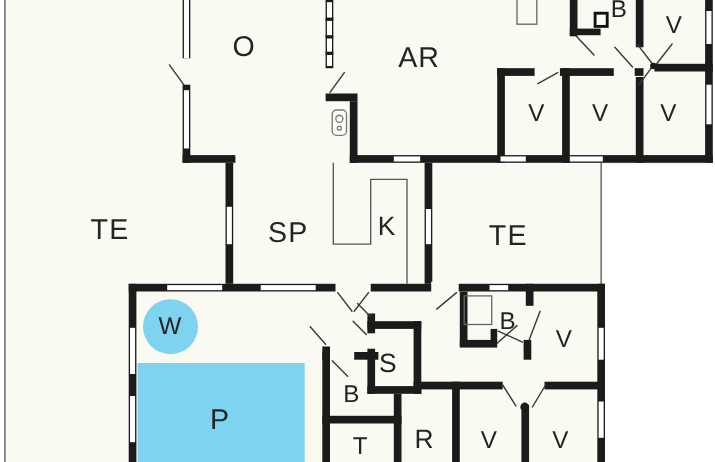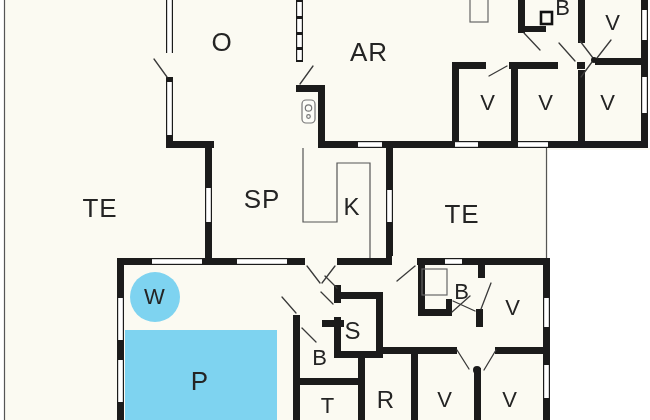--- a/index.html
+++ b/index.html
@@ -166,28 +166,28 @@
         <circle class="fix" cx="308.5" cy="108" r="3.2"></circle>
         <circle class="fix" cx="308.5" cy="116.5" r="1.8"></circle>
       </g>
       <rect x="470" y="-3" width="18" height="25" fill="none" stroke="#666" stroke-width="1.2"></rect>
       <rect x="541" y="12" width="11" height="12" fill="none" stroke="#111" stroke-width="2.6"></rect>
       <rect x="422" y="269" width="25" height="26" fill="none" stroke="#666" stroke-width="1.2"></rect>
     </g>
   </svg>
 
   <span class="lbl big" style="left:222px;top:42px">O</span>
-  <span class="lbl big" style="left:369px;top:52px">AR</span>
+  <span class="lbl big" style="left:381px;top:52px">AR</span>
   <span class="lbl" style="left:563px;top:8px">B</span>
   <span class="lbl" style="left:613px;top:23px">V</span>
   <span class="lbl" style="left:488px;top:103px">V</span>
   <span class="lbl" style="left:546px;top:103px">V</span>
   <span class="lbl" style="left:608px;top:103px">V</span>
   <span class="lbl big" style="left:100px;top:208px">TE</span>
-  <span class="lbl big" style="left:262px;top:199px">SP</span>
+  <span class="lbl big" style="left:262px;top:211px">SP</span>
   <span class="lbl med" style="left:352px;top:207px">K</span>
   <span class="lbl big" style="left:462px;top:214px">TE</span>
   <span class="lbl" style="left:155px;top:297px">W</span>
   <span class="lbl big" style="left:200px;top:381px">P</span>
   <span class="lbl" style="left:462px;top:292px">B</span>
   <span class="lbl" style="left:513px;top:308px">V</span>
   <span class="lbl med" style="left:353px;top:331px">S</span>
   <span class="lbl" style="left:320px;top:358px">B</span>
   <span class="lbl" style="left:328px;top:406px">T</span>
   <span class="lbl med" style="left:386px;top:400px">R</span>

